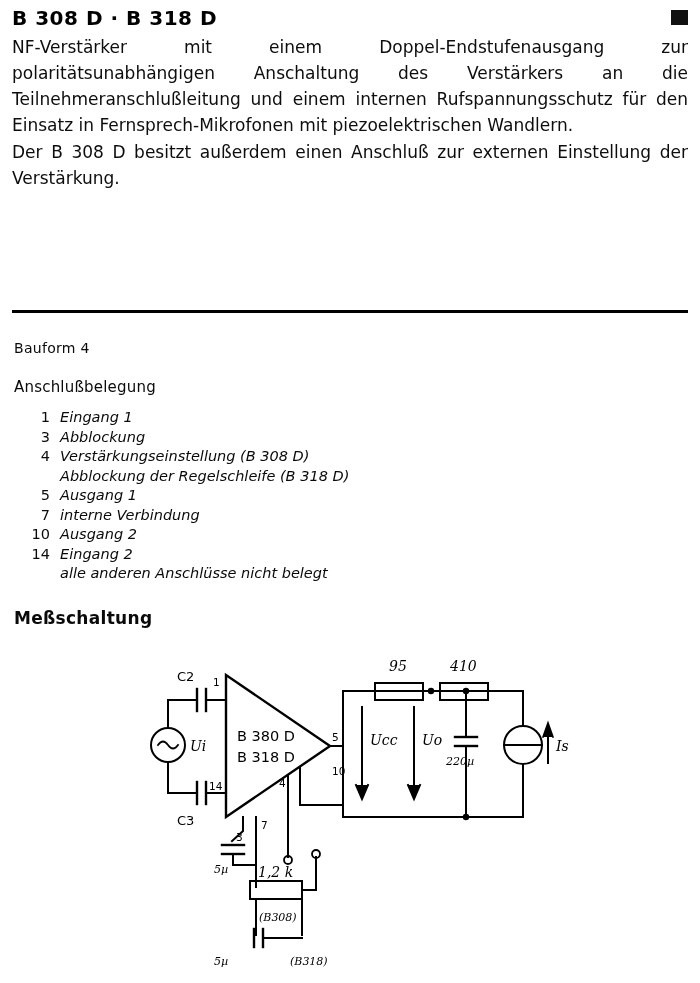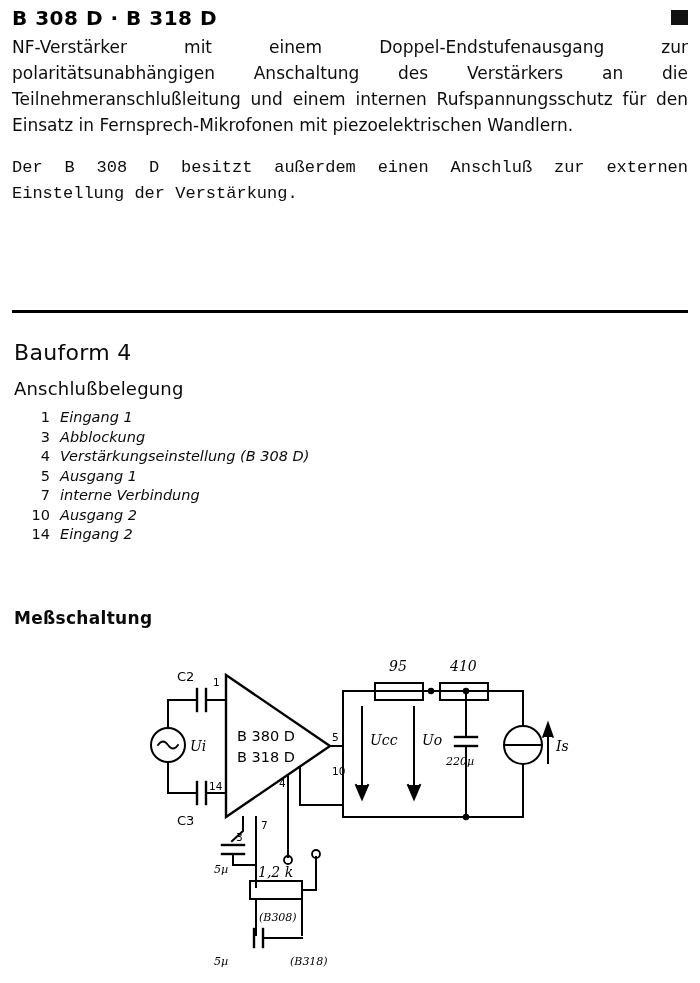--- a/index.html
+++ b/index.html
@@ -57,48 +57,47 @@
     font-size: 17px;
     line-height: 26px;
     text-align: justify;
     text-justify: inter-word;
     color: #0d0d0d;
   }
   .intro p {
     margin: 0;
   }
   .intro p.second {
-    margin-top: 17px;
-    font-family: Liberation Mono, monospace;
+    margin-top: 1px;
   }
 
   
   .rule {
     position: absolute;
     left: 12px;
     top: 310px;
     width: 676px;
     height: 3px;
     background: #000;
   }
 
   
   .bauform {
     position: absolute;
     left: 14px;
     top: 340px;
-    font-size: 22px;
+    font-size: 14px;
     letter-spacing: 0.3px;
   }
 
   .pinheading {
     position: absolute;
     left: 14px;
     top: 378px;
-    font-size: 18px;
+    font-size: 15px;
     letter-spacing: 0.2px;
   }
 
   
   .pinlist {
     position: absolute;
     left: 22px;
     top: 408px;
     width: 470px;
     font-size: 14.5px;
@@ -196,35 +195,43 @@
       <span class="desc">Eingang 1</span>
     </div>
     <div class="pinrow">
       <span class="num">3</span>
       <span class="desc">Abblockung</span>
     </div>
     <div class="pinrow">
       <span class="num">4</span>
       <span class="desc">Verstärkungseinstellung  (B 308 D)</span>
     </div>
+    <div class="pinrow cont">
+      <span class="num"></span>
+      <span class="desc">Abblockung der Regelschleife  (B 318 D)</span>
+    </div>
     <div class="pinrow">
       <span class="num">5</span>
       <span class="desc">Ausgang 1</span>
     </div>
     <div class="pinrow">
       <span class="num">7</span>
       <span class="desc">interne Verbindung</span>
     </div>
     <div class="pinrow">
       <span class="num">10</span>
       <span class="desc">Ausgang 2</span>
     </div>
     <div class="pinrow">
       <span class="num">14</span>
       <span class="desc">Eingang 2</span>
+    </div>
+    <div class="pinrow cont">
+      <span class="num"></span>
+      <span class="desc">alle anderen Anschlüsse nicht belegt</span>
     </div>
   </div>
 
   <div class="messheading">Meßschaltung</div>
 
   <div class="schematic">
     <svg width="700" height="330" viewBox="0 0 700 330" xmlns="http://www.w3.org/2000/svg">
       <g stroke="#000" stroke-width="2" fill="none" stroke-linecap="square">
 
         <circle cx="168" cy="100" r="17"></circle>

